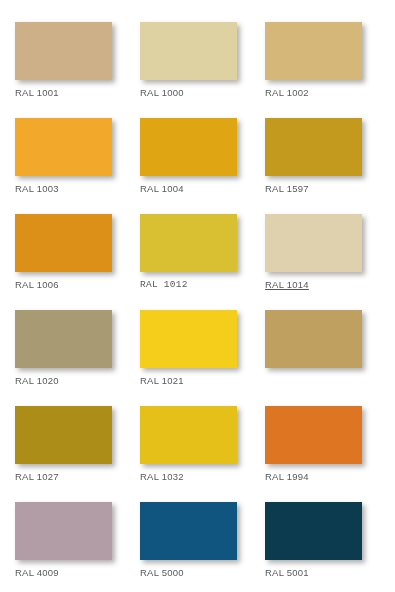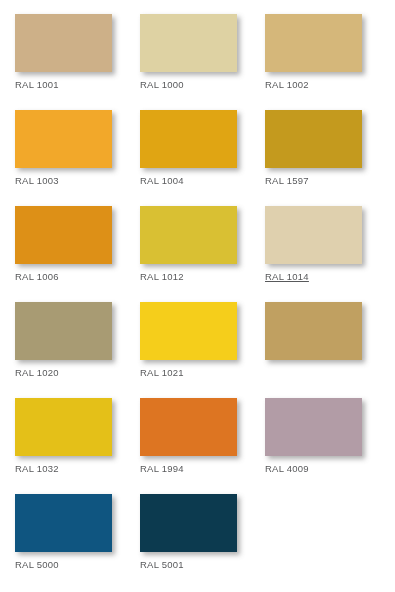--- a/index.html
+++ b/index.html
@@ -15,21 +15,21 @@
     -webkit-font-smoothing: antialiased;
     overflow: hidden;
   }
 
   #swatch-chart {
     position: relative;
     width: 395px;
     height: 592px;
     background: #ffffff;
     box-sizing: border-box;
-    padding: 14px 0 0 0;
+    padding: 22px 0 0 0;
   }
 
   .swatch-grid {
     display: grid;
     grid-template-columns: repeat(3, 97px);
     column-gap: 28px;
     row-gap: 20px;
     padding-left: 15px;
     box-sizing: border-box;
   }
@@ -85,36 +85,40 @@
       <div class="swatch-cell">
         <span class="swatch-chip" style="background-color: rgb(196, 154, 30);"></span>
         <span class="swatch-label" style="color: rgb(88, 89, 91);">RAL 1597</span>
       </div>
       <div class="swatch-cell">
         <span class="swatch-chip" style="background-color: rgb(221, 144, 23);"></span>
         <span class="swatch-label" style="color: rgb(88, 89, 91);">RAL 1006</span>
       </div>
       <div class="swatch-cell">
         <span class="swatch-chip" style="background-color: rgb(217, 192, 51);"></span>
-        <span class="swatch-label" style="color: rgb(88, 89, 91);">RAL 1012</span>
+        <span class="swatch-label" style="color: rgb(88, 89, 91); font-family: Liberation Mono, monospace;">RAL 1012</span>
       </div>
       <div class="swatch-cell">
         <span class="swatch-chip" style="background-color: rgb(223, 208, 174);"></span>
         <span class="swatch-label" style="color: rgb(88, 89, 91); text-decoration: underline;">RAL 1014</span>
       </div>
       <div class="swatch-cell">
         <span class="swatch-chip" style="background-color: rgb(168, 155, 115);"></span>
         <span class="swatch-label" style="color: rgb(88, 89, 91);">RAL 1020</span>
       </div>
       <div class="swatch-cell">
         <span class="swatch-chip" style="background-color: rgb(245, 206, 27);"></span>
         <span class="swatch-label" style="color: rgb(88, 89, 91);">RAL 1021</span>
       </div>
       <div class="swatch-cell">
         <span class="swatch-chip" style="background-color: rgb(192, 160, 97);"></span>
+      </div>
+      <div class="swatch-cell">
+        <span class="swatch-chip" style="background-color: rgb(171, 141, 23);"></span>
+        <span class="swatch-label" style="color: rgb(88, 89, 91);">RAL 1027</span>
       </div>
       <div class="swatch-cell">
         <span class="swatch-chip" style="background-color: rgb(228, 192, 24);"></span>
         <span class="swatch-label" style="color: rgb(88, 89, 91);">RAL 1032</span>
       </div>
       <div class="swatch-cell">
         <span class="swatch-chip" style="background-color: rgb(221, 117, 34);"></span>
         <span class="swatch-label" style="color: rgb(88, 89, 91);">RAL 1994</span>
       </div>
       <div class="swatch-cell">

